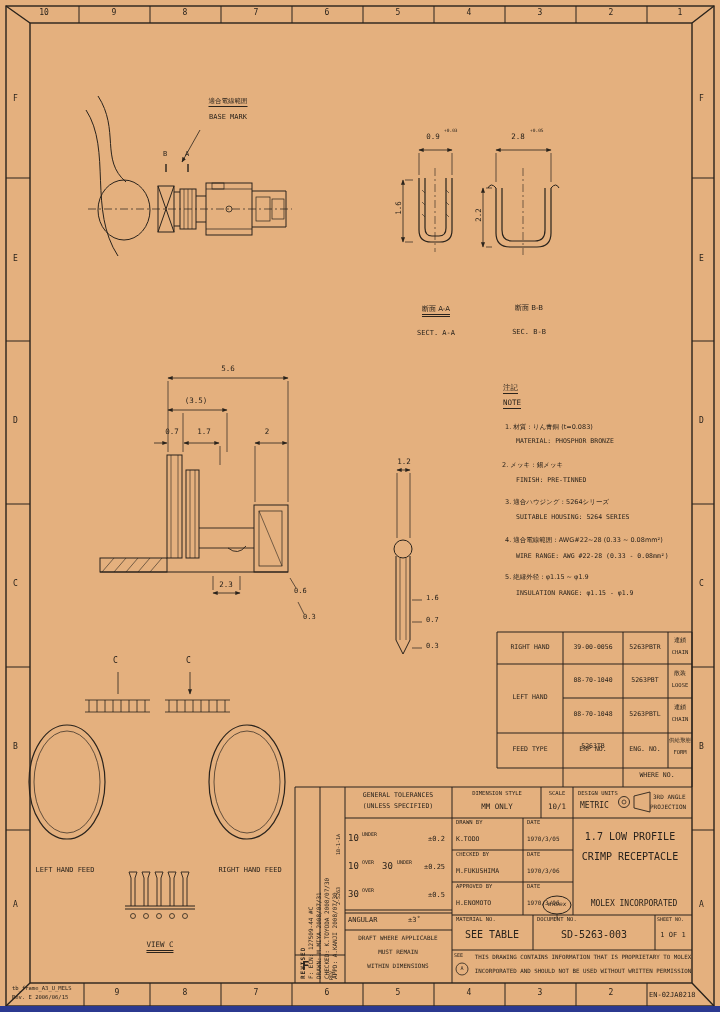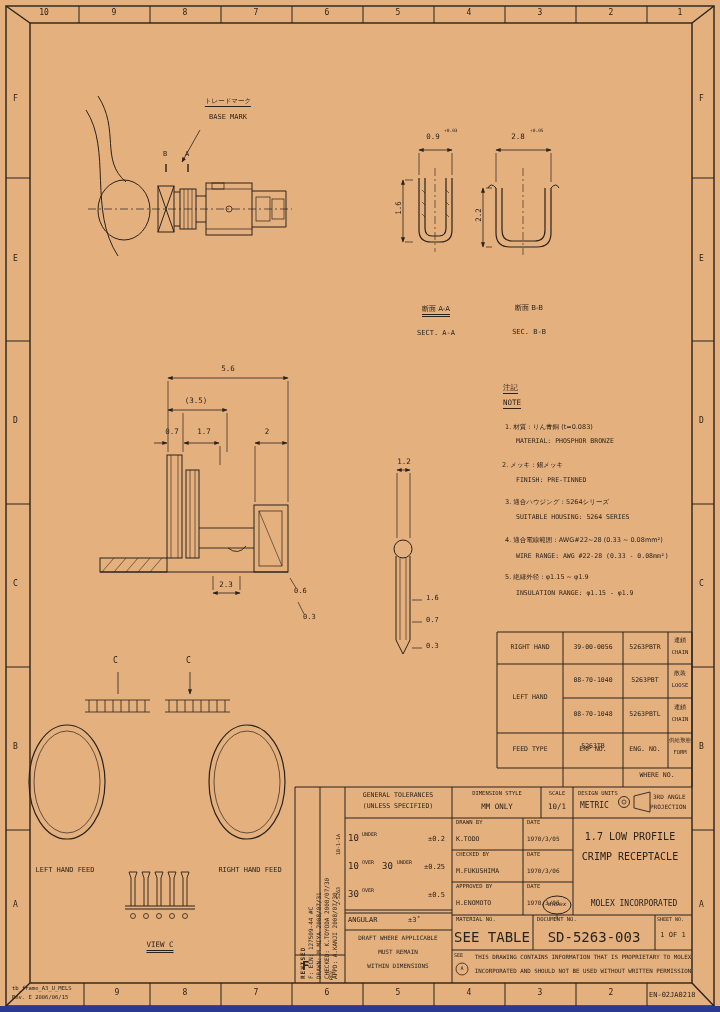--- a/index.html
+++ b/index.html
@@ -3,21 +3,21 @@
 <meta charset="utf-8">
 <style>
   html,body{margin:0;padding:0;background:#888;}
   .sheet{position:relative;width:720px;height:1012px;background:#e4b07e;overflow:hidden;
          font-family:"DejaVu Sans Mono", monospace;color:#2a231c;}
   .t{position:absolute;white-space:nowrap;color:#2a231c;line-height:1.05;}
   .cx{transform:translateX(-50%);}
   .jp{font-family:"DejaVu Sans", sans-serif;}
   .s45{font-size:4.5px}.s5{font-size:5px}.s55{font-size:5.5px}.s6{font-size:6px}
   .s65{font-size:6.5px}.s7{font-size:7px}.s75{font-size:7.5px}.s8{font-size:8px}
-  .s9{font-size:9px}.s10{font-size:10px}.s11{font-size:14px}.s12{font-size:12px}
+  .s9{font-size:9px}.s10{font-size:10px}.s11{font-size:10px}.s12{font-size:12px}
   .ul{border-bottom:1px solid #2a231c;padding-bottom:1px;}
   .dul{border-bottom:3px double #2a231c;padding-bottom:1px;}
   svg{position:absolute;left:0;top:0;}
   .bottombar{position:absolute;left:0;top:1006px;width:720px;height:6px;background:#2b3990;}
 </style>
 </head>
 <body>
 
 <div class="sheet">
 
@@ -221,21 +221,21 @@
   <div class="t s8" style="left:699px;top:255px">E</div>
   <div class="t s8" style="left:699px;top:417px">D</div>
   <div class="t s8" style="left:699px;top:580px">C</div>
   <div class="t s8" style="left:699px;top:743px">B</div>
   <div class="t s8" style="left:699px;top:901px">A</div>
 
   <div class="t s55" style="left:12px;top:986px">tb_frame_A3_U_MELS</div>
   <div class="t s55" style="left:12px;top:995px">Rev. E 2006/06/15</div>
   <div class="t s7" style="left:649px;top:992px">EN-02JA0218</div>
 
-  <div class="t s65 jp ul cx" style="left:228px;top:98px">トレードマーク</div>
+  <div class="t s65 jp ul cx" style="left:228px;top:98px">適合電線範囲</div>
   <div class="t s7 cx" style="left:228px;top:114px">BASE MARK</div>
 
   <div class="t s7" style="left:163px;top:151px">B</div>
   <div class="t s7" style="left:185px;top:151px">A</div>
 
   <div class="t s7 jp dul cx" style="left:436px;top:306px">断面 A-A</div>
   <div class="t s7 cx" style="left:436px;top:330px">SECT. A-A</div>
   <div class="t s7 jp cx" style="left:529px;top:305px">断面 B-B</div>
   <div class="t s7 cx" style="left:529px;top:329px">SEC. B-B</div>
 

